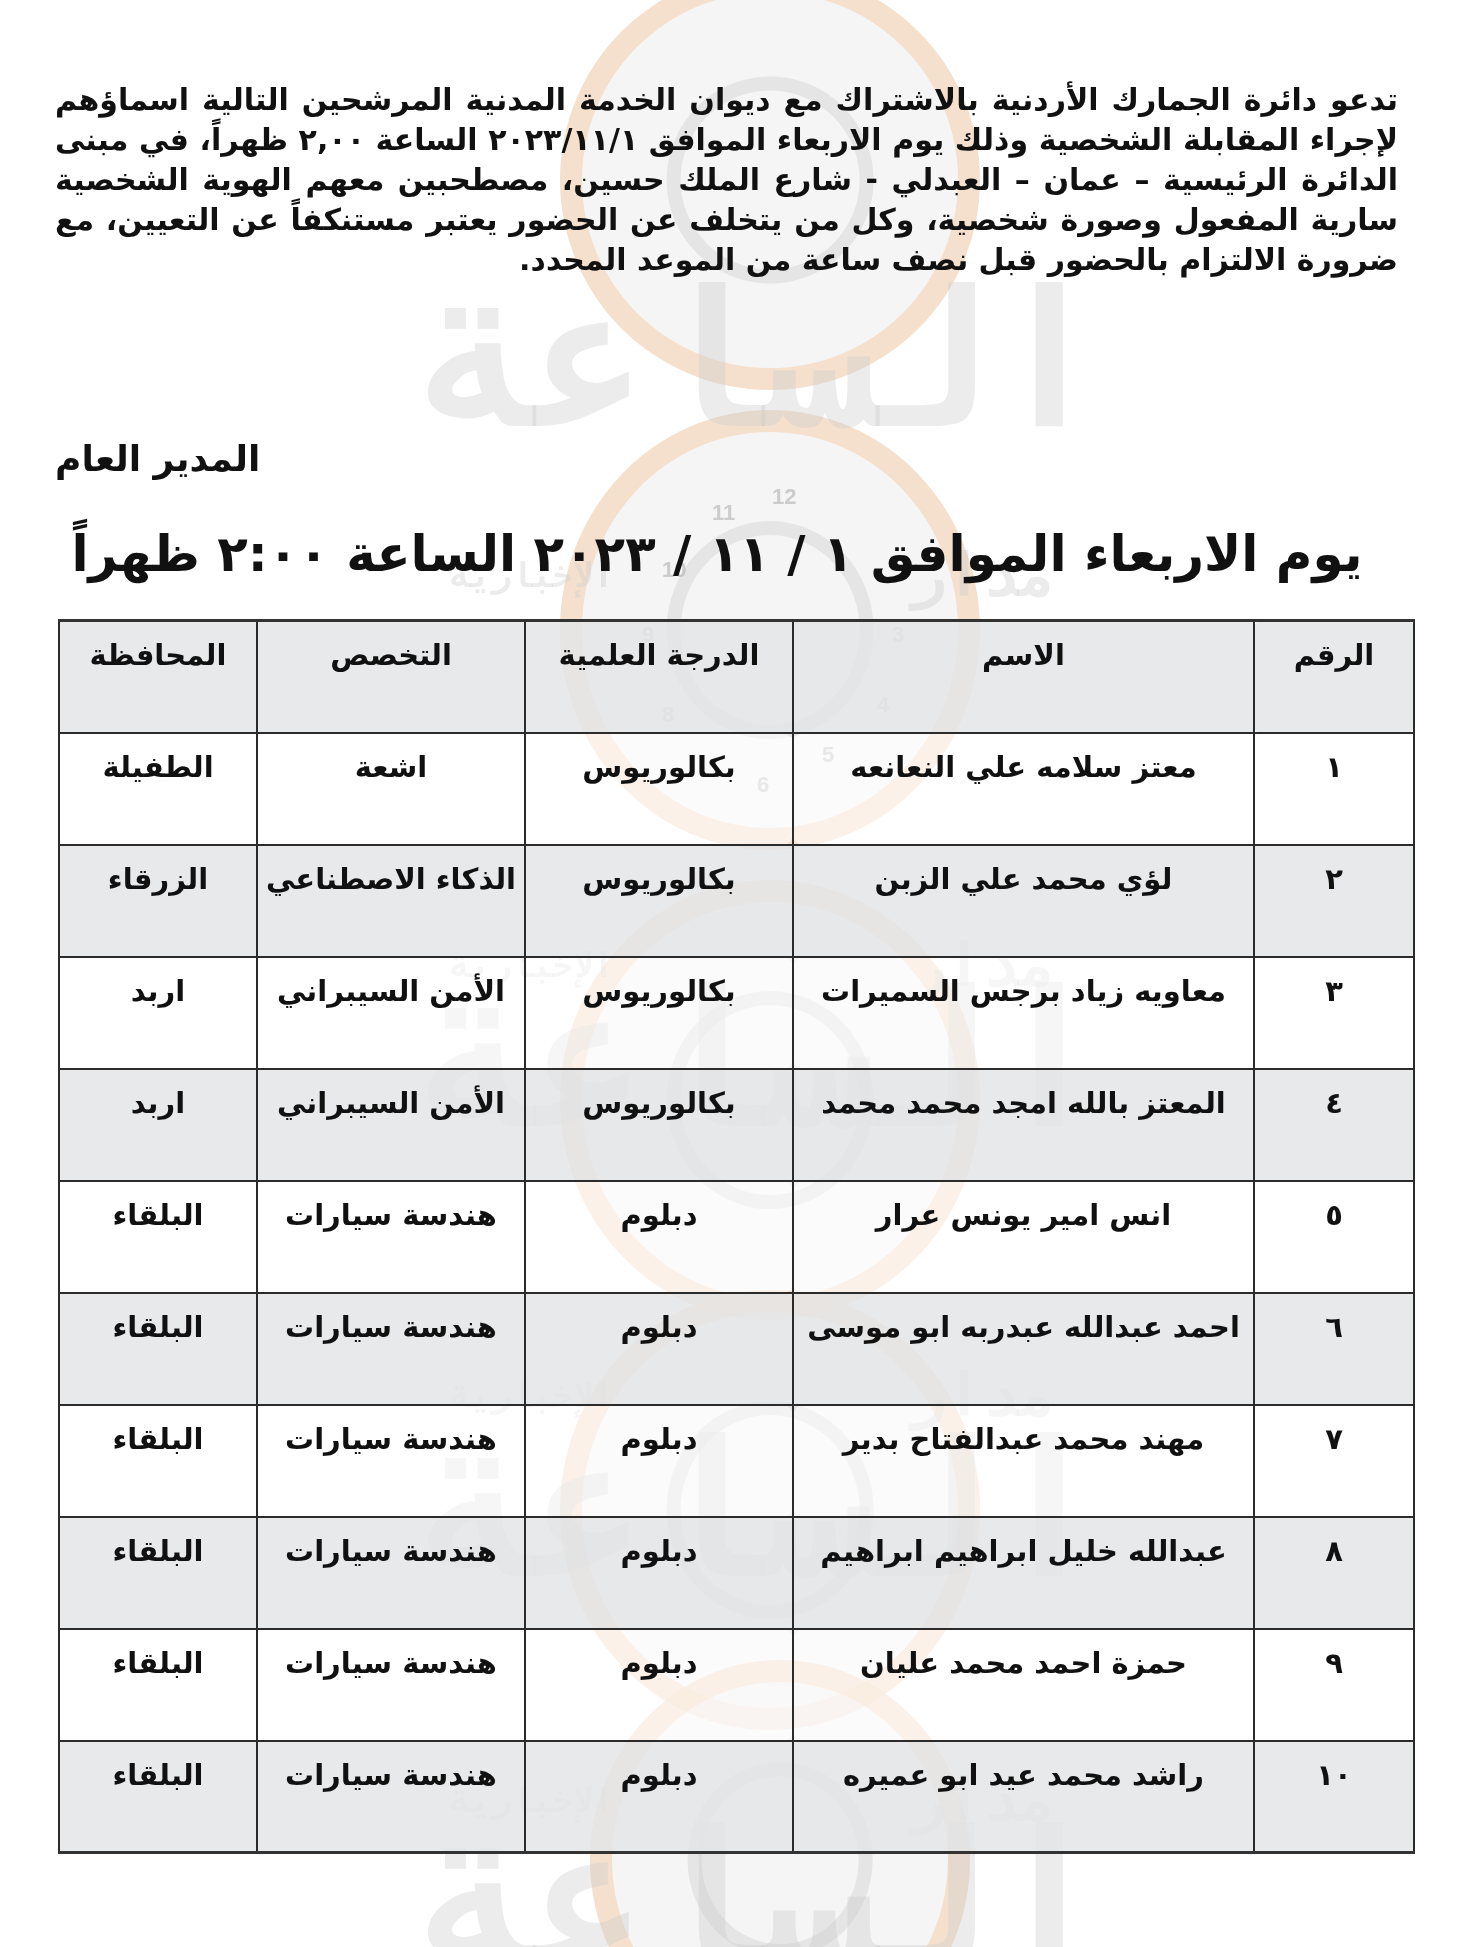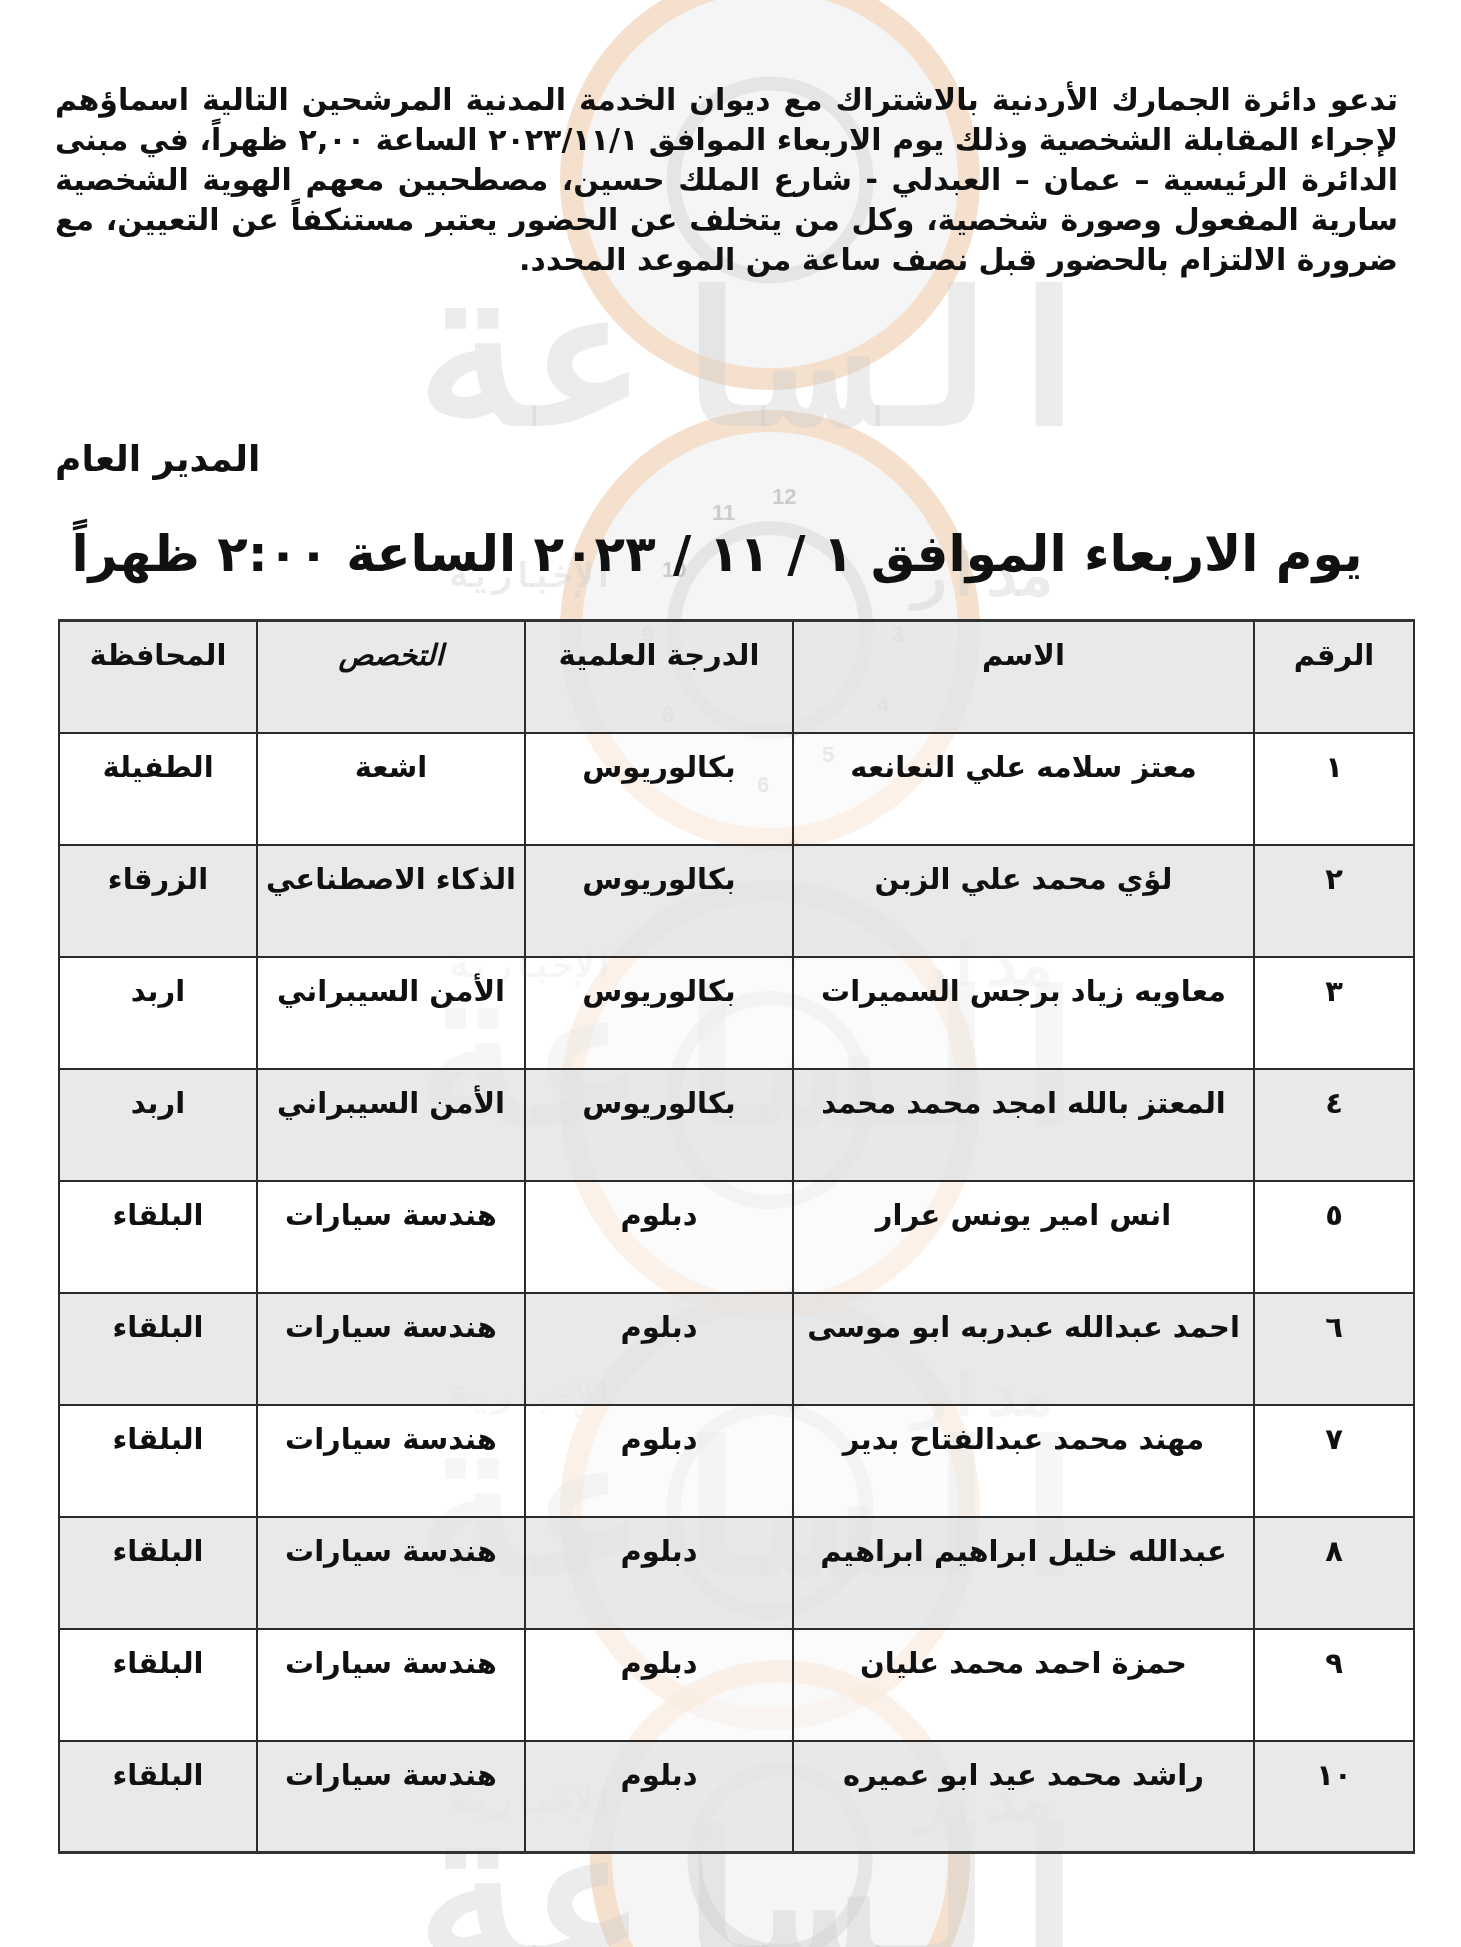--- a/index.html
+++ b/index.html
@@ -60,21 +60,21 @@
     line-height: 38px;
     height: 112px; box-sizing: border-box;
   }
   th { background: rgba(228, 229, 231, 0.85); font-weight: bold; }
   tr.row-odd td { background: rgba(255,255,255,0.55); border-radius: 11px; }
   tr.row-even td { background: rgba(228, 229, 231, 0.85); }
   table { border-top: 3px solid #333; border-bottom: 3px solid #333; }
   .c-num { width: 160px; border-radius: 7px; }
   .c-name { width: 461px; }
   .c-deg { width: 268px; }
-  .c-spec { width: 268px; font-style: italic; }
+  .c-spec { width: 268px; }
   .c-gov { width: 198px; }
 </style>
 </head>
 <body>
 
 <div class="wm" style="left:0;top:0;width:1461px;height:1947px;">
 
   <div class="wm wm-clock" style="left:560px;top:-30px;width:420px;height:420px;">
     <div class="inner"></div>
   </div>

